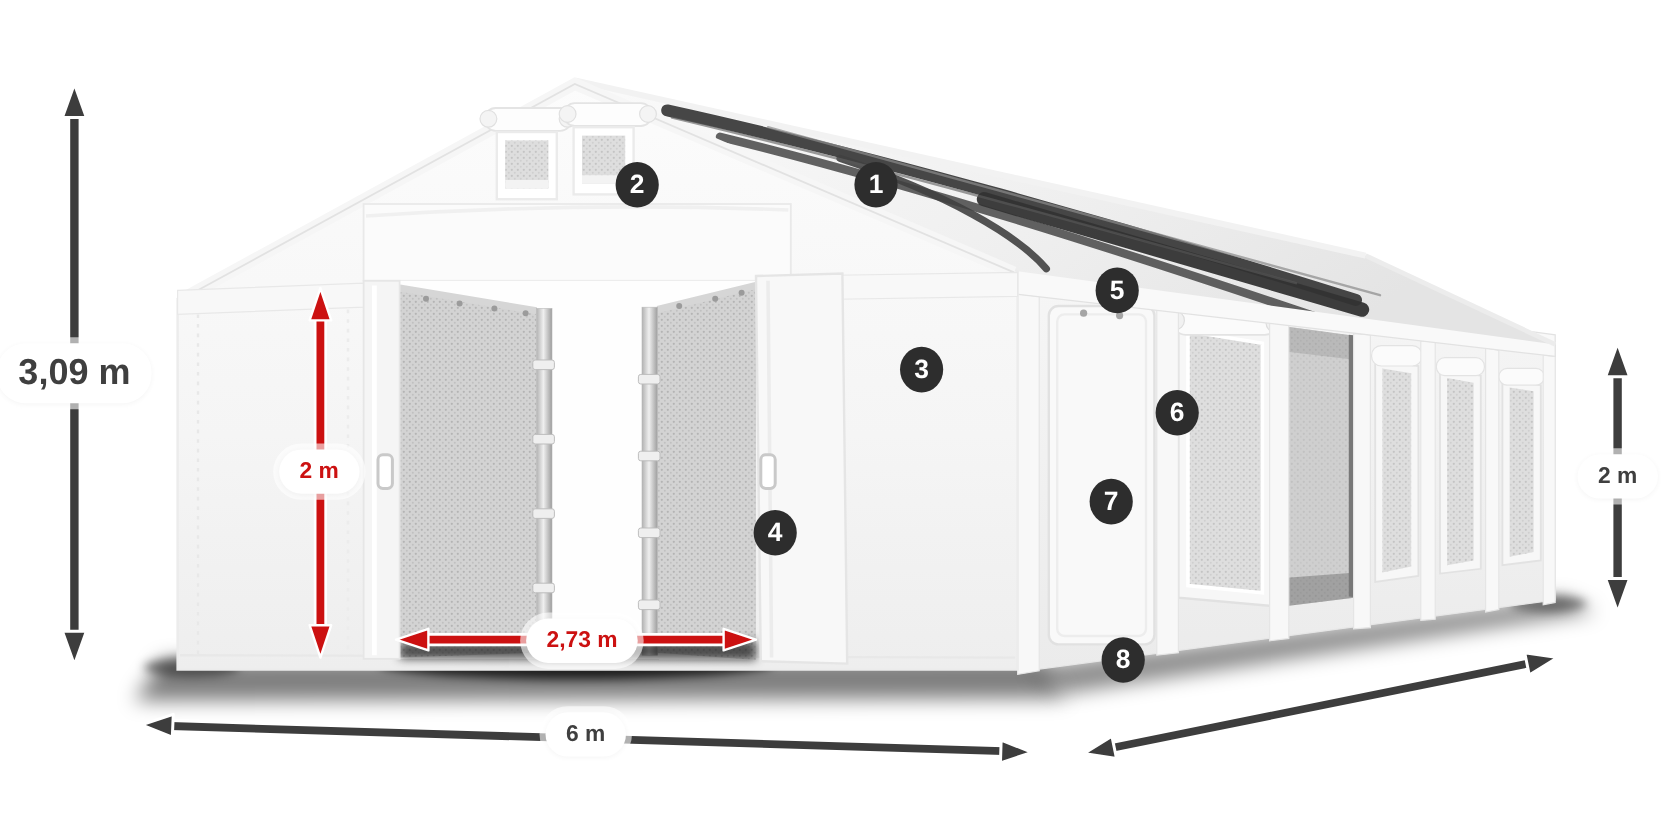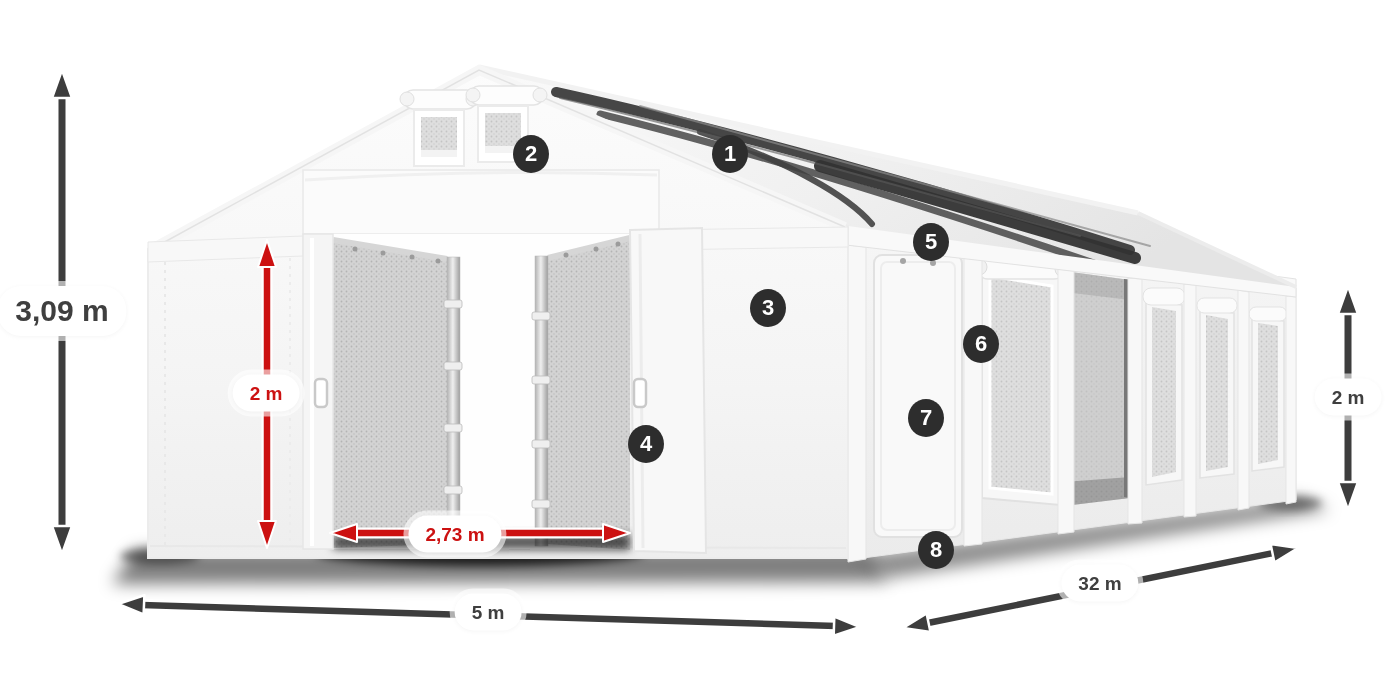--- a/index.html
+++ b/index.html
@@ -260,23 +260,22 @@
         <line x1="1348" y1="308" x2="1348" y2="488" stroke="#ffffff" stroke-width="12"></line>
         <line x1="1348" y1="308" x2="1348" y2="488" stroke="#3d3d3d" stroke-width="7"></line>
         <polygon points="1348,286 1338,314 1358,314" fill="#3d3d3d" stroke="#ffffff" stroke-width="2.5" stroke-linejoin="round"></polygon>
         <polygon points="1348,510 1338,482 1358,482" fill="#3d3d3d" stroke="#ffffff" stroke-width="2.5" stroke-linejoin="round"></polygon>
       </g>
     </g>
   </svg>
 
   <div class="dim-label big" style="left:62px;top:311px;">3,09 m</div>
   <div class="dim-label red" style="left:266px;top:393px;">2 m</div>
-  <div class="dim-label red" style="left:455px;top:534px;">2,73 m</div>
-  <div class="dim-label" style="left:488px;top:612px;">5 m</div>
-  <div class="dim-label" style="left:1100px;top:583px;">32 m</div>
+  <div class="dim-label red" style="left:485px;top:534px;">2,73 m</div>
+  <div class="dim-label" style="left:488px;top:612px;">6 m</div>
   <div class="dim-label" style="left:1348px;top:397px;">2 m</div>
 
   <div class="badge" style="left:730px;top:154px;">1</div>
   <div class="badge" style="left:531px;top:154px;">2</div>
   <div class="badge" style="left:768px;top:308px;">3</div>
   <div class="badge" style="left:646px;top:444px;">4</div>
   <div class="badge" style="left:931px;top:242px;">5</div>
   <div class="badge" style="left:981px;top:344px;">6</div>
   <div class="badge" style="left:926px;top:418px;">7</div>
   <div class="badge" style="left:936px;top:550px;">8</div>

